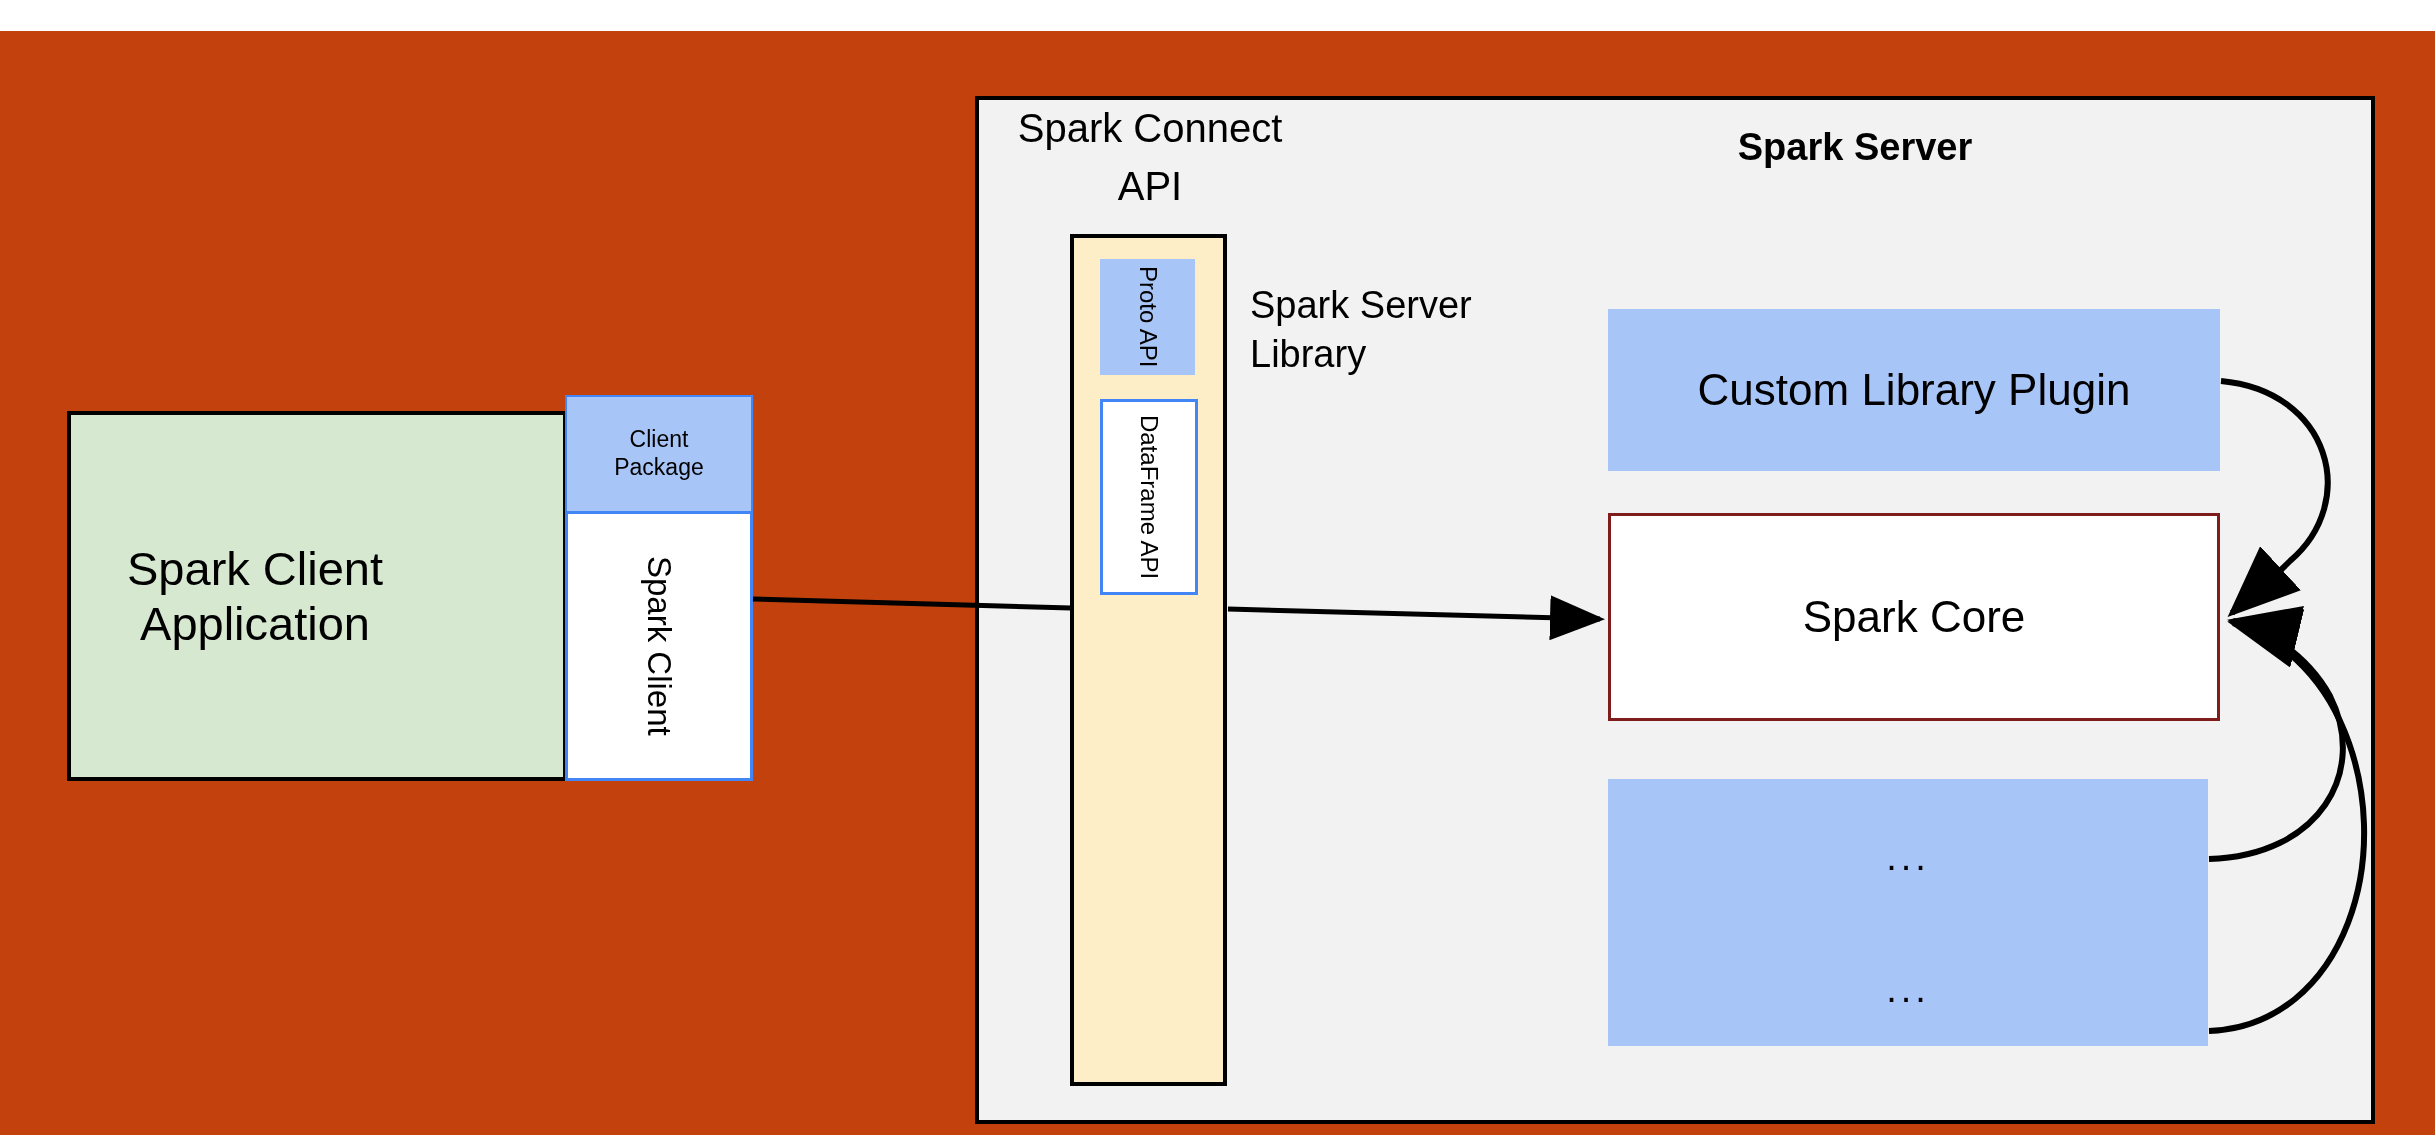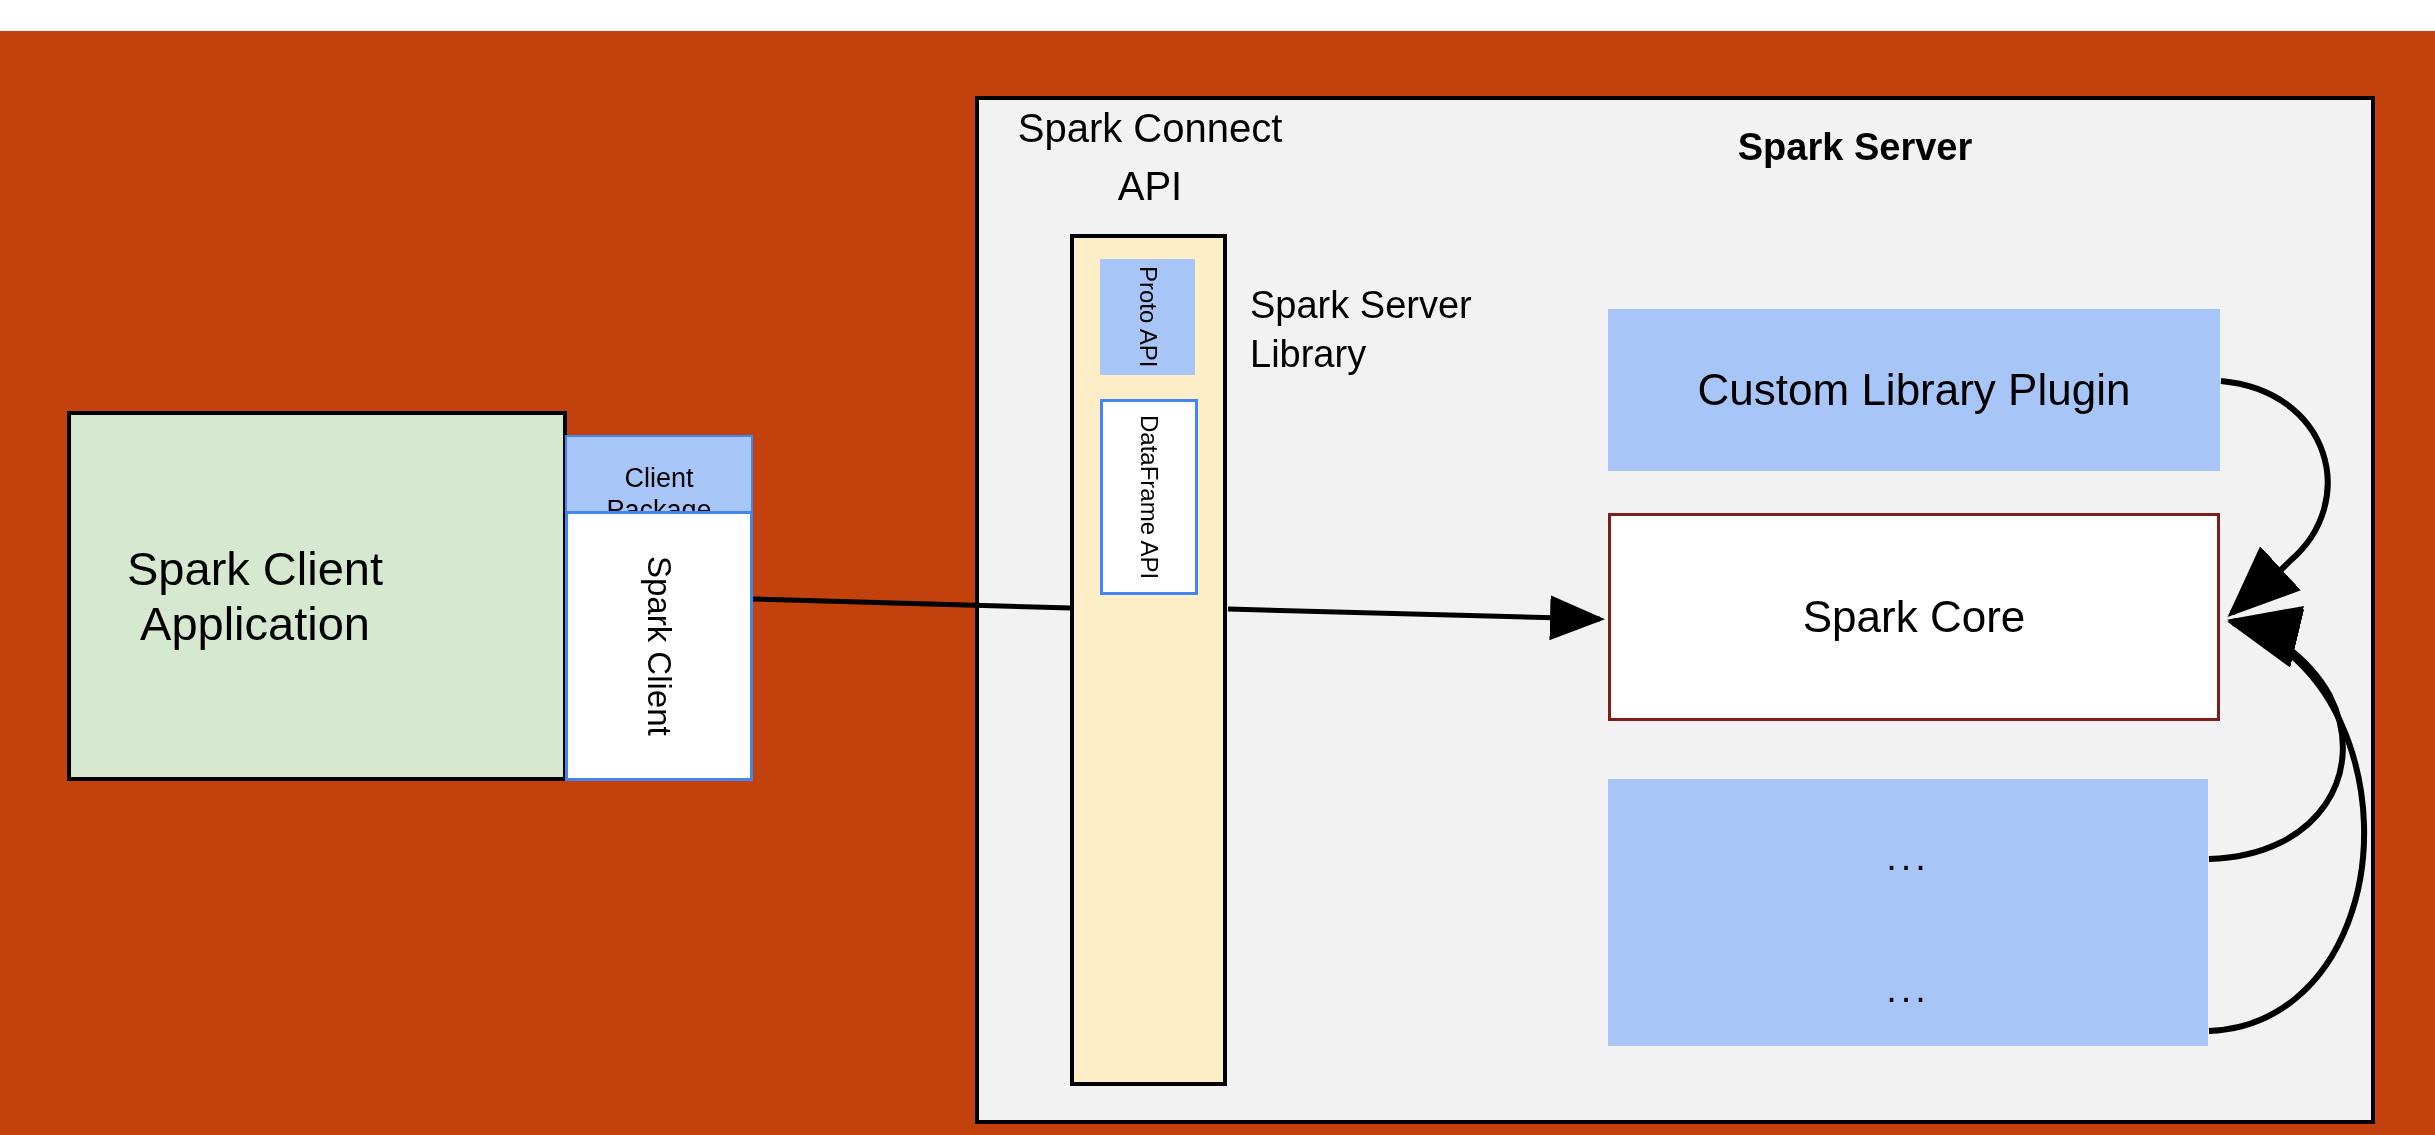--- a/index.html
+++ b/index.html
@@ -41,27 +41,27 @@
     line-height: 1.18;
   }
   #client-app-label {
     white-space: pre-line;
     position: relative;
     left: -62px;
   }
 
   #client-package-box {
     left: 565px;
-    top: 404px;
+    top: 364px;
     width: 188px;
     height: 116px;
     background: #a8c5f7;
     border: 2px solid #4285f4;
     border-bottom: none;
-    font-size: 27px;
+    font-size: 23px;
     line-height: 1.2;
   }
   #client-package-label { white-space: pre-line; }
 
   #spark-client-box {
     left: 565px;
     top: 480px;
     width: 188px;
     height: 270px;
     background: #ffffff;

